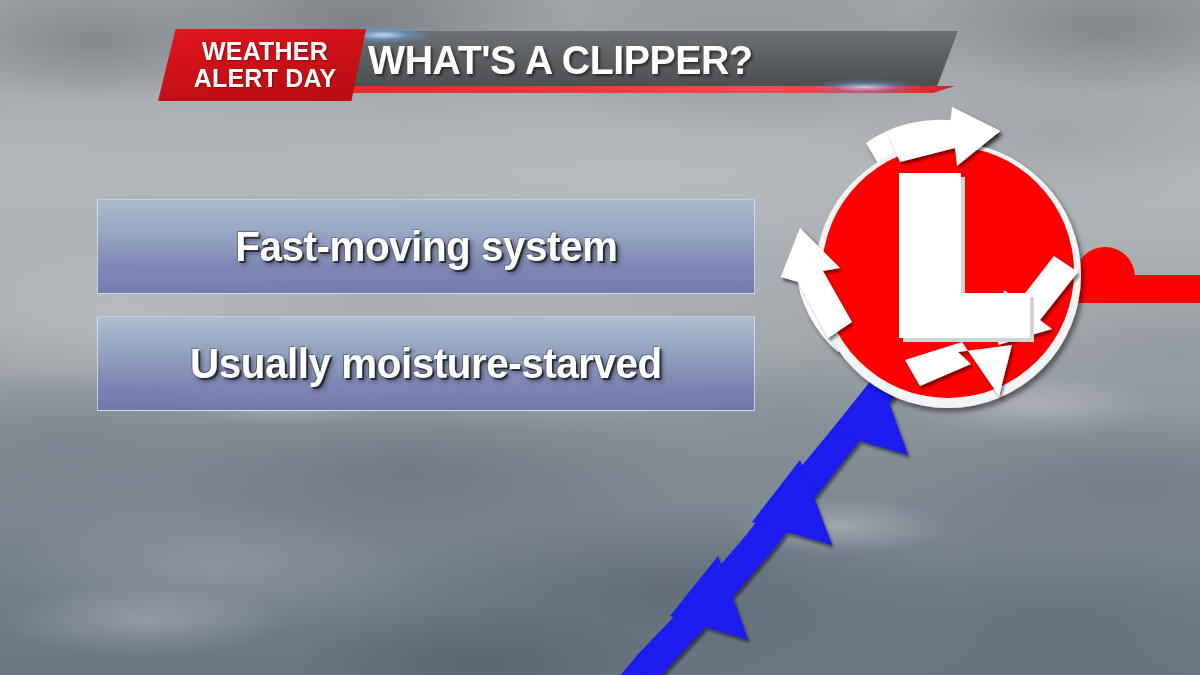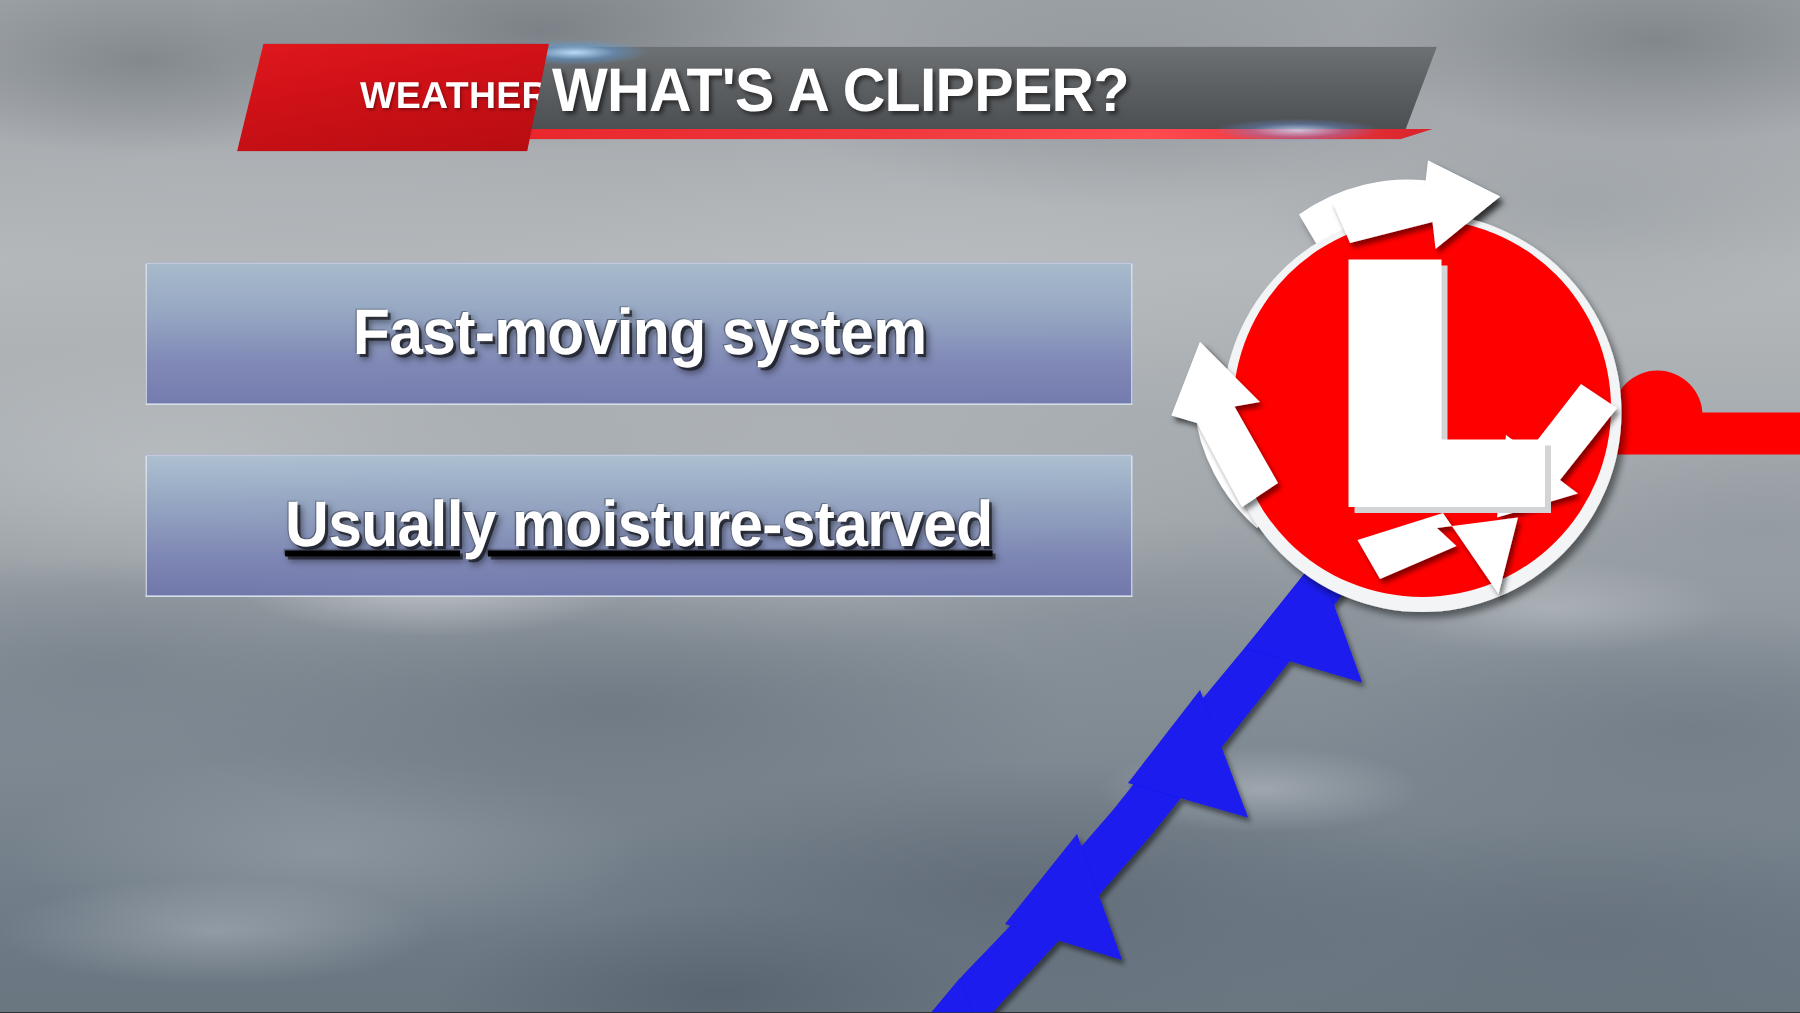--- a/index.html
+++ b/index.html
@@ -125,21 +125,21 @@
     left: 158px; top: 29px;
     width: 208px; height: 72px;
     background: linear-gradient(170deg, #e0181d 0%, #cf1117 40%, #b60d12 100%);
     clip-path: polygon(8.5% 0, 100% 0, 93% 100%, 0% 100%);
     box-shadow: 0 2px 7px rgba(0,0,0,.45);
   }
   .alert-badge-inner {
     position: absolute;
     left: 0; top: 0; right: 0; bottom: 0;
     display: flex; flex-direction: column;
-    align-items: flex-end; justify-content: center;
+    align-items: center; justify-content: center;
     gap: 1px;
     padding-left: 6px;
   }
   .alert-line {
     color: #ffffff;
     font-size: 25px;
     font-weight: bold;
     line-height: 1.02;
     letter-spacing: 0.2px;
     white-space: nowrap;
@@ -155,28 +155,29 @@
     border: 1px solid rgba(236,240,245,.68);
     background: linear-gradient(180deg,
         rgba(166,186,205,.93) 0%,
         rgba(150,168,196,.93) 32%,
         rgba(124,133,182,.93) 72%,
         rgba(112,120,174,.93) 100%);
     box-sizing: border-box;
     display: flex;
     align-items: center;
     justify-content: center;
+    margin-top: 24px;
   }
   .bullet-bar.b1 { top: 175px; }
-  .bullet-bar.b2 { top: 303px;
+  .bullet-bar.b2 { top: 292px;
     background: linear-gradient(180deg,
         rgba(172,192,210,.93) 0%,
         rgba(150,168,196,.93) 30%,
         rgba(122,131,180,.93) 74%,
-        rgba(110,118,172,.93) 100%); text-decoration: underline; }
+        rgba(110,118,172,.93) 100%); }
   .bullet-bar.b3 { top: 397px;
     background: linear-gradient(180deg,
         rgba(160,180,202,.93) 0%,
         rgba(142,160,192,.93) 32%,
         rgba(112,122,176,.93) 76%,
         rgba(100,110,168,.93) 100%); }
 
   .bullet-text {
     color: #ffffff;
     font-size: 43px;
@@ -289,17 +290,18 @@
   <div class="header">
     <div class="title-bar"></div>
     <div class="title-underline"></div>
     <div class="title-flare"></div>
     <div class="title-flare2"></div>
     <div class="title-text">WHAT'S A CLIPPER?</div>
 
     <div class="alert-badge">
       <div class="alert-badge-inner">
         <div class="alert-line">WEATHER</div>
+        <div class="alert-line">ALERT DAY</div>
       </div>
     </div>
   </div>
 
 </div>
 
 </body></html>

